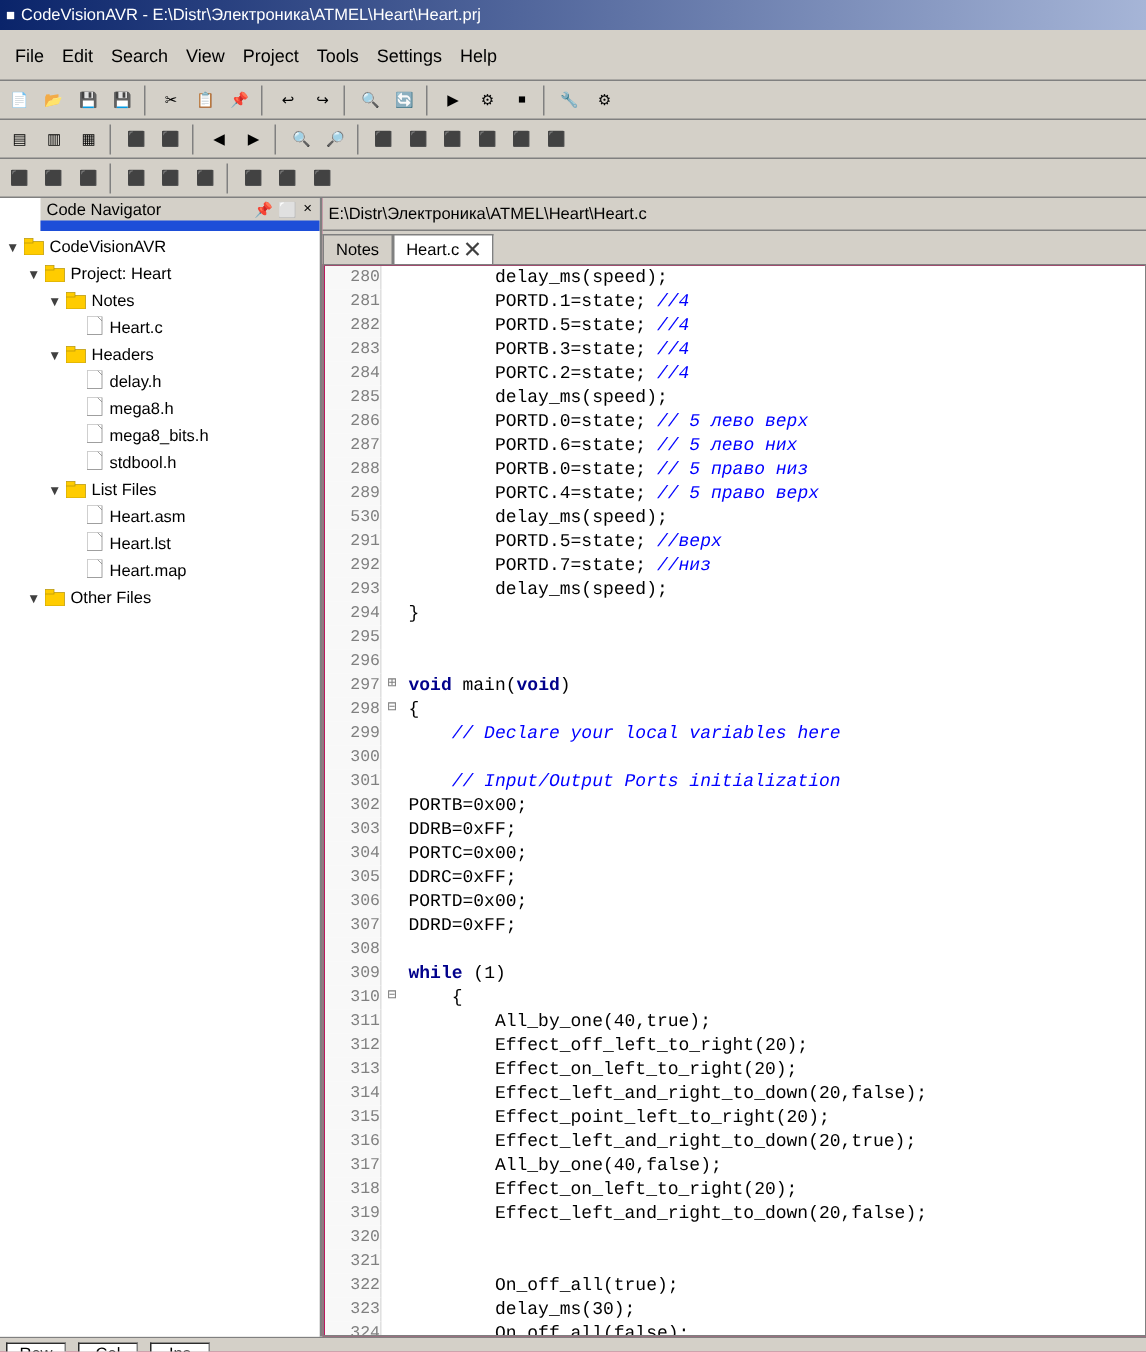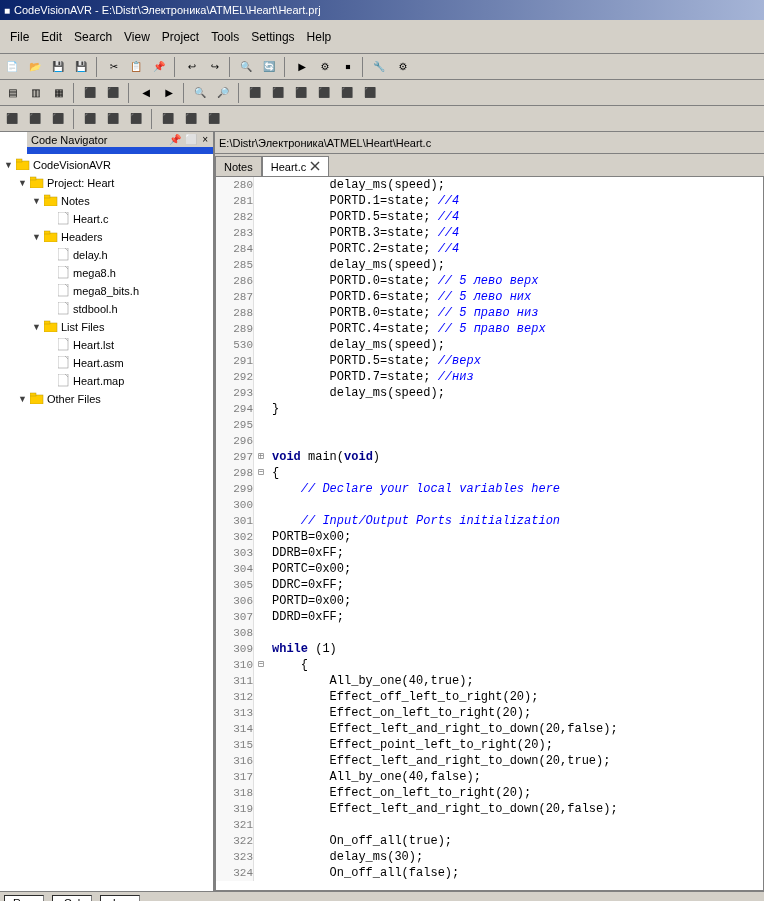--- a/index.html
+++ b/index.html
@@ -404,29 +404,29 @@
               <rect x="0" y="1" width="6" height="3" fill="#ffcc00" stroke="#b8960c" stroke-width="0.5"></rect>
             </svg></span>
           <span>List Files</span>
         </div>
         <div class="tree-item" style="padding-left: 46px;">
           <span class="tree-expand" style="font-size: 9px; color: rgb(64, 64, 64);"></span>
           <span class="tree-icon"><svg width="12" height="13" viewBox="0 0 12 13">
               <rect x="0" y="0" width="10" height="12" fill="white" stroke="#808080" stroke-width="0.5"></rect>
               <polyline points="7,0 10,3" fill="none" stroke="#808080" stroke-width="0.5"></polyline>
             </svg></span>
+          <span>Heart.asm</span>
+        </div>
+        <div class="tree-item" style="padding-left: 46px;">
+          <span class="tree-expand" style="font-size: 9px; color: rgb(64, 64, 64);"></span>
+          <span class="tree-icon"><svg width="12" height="13" viewBox="0 0 12 13">
+              <rect x="0" y="0" width="10" height="12" fill="white" stroke="#808080" stroke-width="0.5"></rect>
+              <polyline points="7,0 10,3" fill="none" stroke="#808080" stroke-width="0.5"></polyline>
+            </svg></span>
           <span>Heart.lst</span>
-        </div>
-        <div class="tree-item" style="padding-left: 46px;">
-          <span class="tree-expand" style="font-size: 9px; color: rgb(64, 64, 64);"></span>
-          <span class="tree-icon"><svg width="12" height="13" viewBox="0 0 12 13">
-              <rect x="0" y="0" width="10" height="12" fill="white" stroke="#808080" stroke-width="0.5"></rect>
-              <polyline points="7,0 10,3" fill="none" stroke="#808080" stroke-width="0.5"></polyline>
-            </svg></span>
-          <span>Heart.asm</span>
         </div>
         <div class="tree-item" style="padding-left: 46px;">
           <span class="tree-expand" style="font-size: 9px; color: rgb(64, 64, 64);"></span>
           <span class="tree-icon"><svg width="12" height="13" viewBox="0 0 12 13">
               <rect x="0" y="0" width="10" height="12" fill="white" stroke="#808080" stroke-width="0.5"></rect>
               <polyline points="7,0 10,3" fill="none" stroke="#808080" stroke-width="0.5"></polyline>
             </svg></span>
           <span>Heart.map</span>
         </div>
         <div class="tree-item" style="padding-left: 18px;">
@@ -654,20 +654,25 @@
           <span class="line-num">318</span>
           <span class="line-marker"></span>
           <span class="line-content">        Effect_on_left_to_right(20);</span>
         </div>
         <div class="code-line">
           <span class="line-num">319</span>
           <span class="line-marker"></span>
           <span class="line-content">        Effect_left_and_right_to_down(20,false);</span>
         </div>
         <div class="code-line">
+          <span class="line-num">320</span>
+          <span class="line-marker"></span>
+          <span class="line-content"></span>
+        </div>
+        <div class="code-line">
           <span class="line-num">321</span>
           <span class="line-marker"></span>
           <span class="line-content"></span>
         </div>
         <div class="code-line">
           <span class="line-num">322</span>
           <span class="line-marker"></span>
           <span class="line-content">        On_off_all(true);</span>
         </div>
         <div class="code-line">

